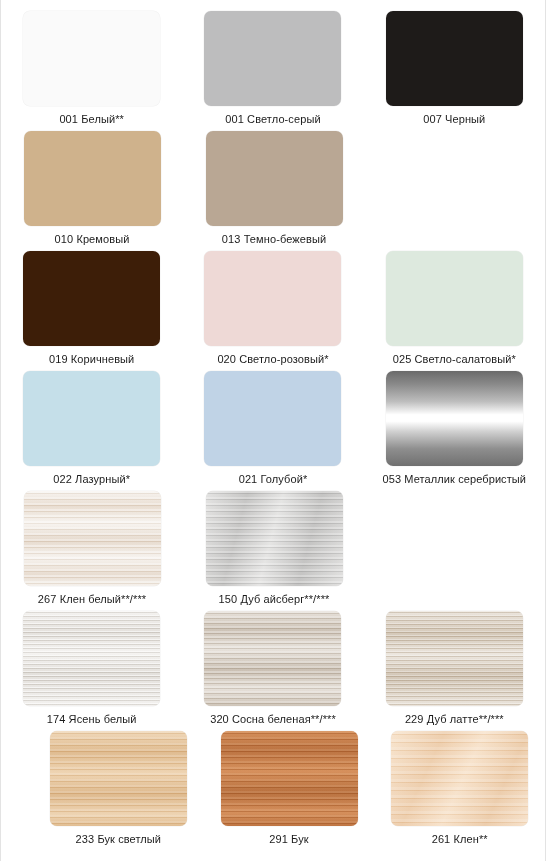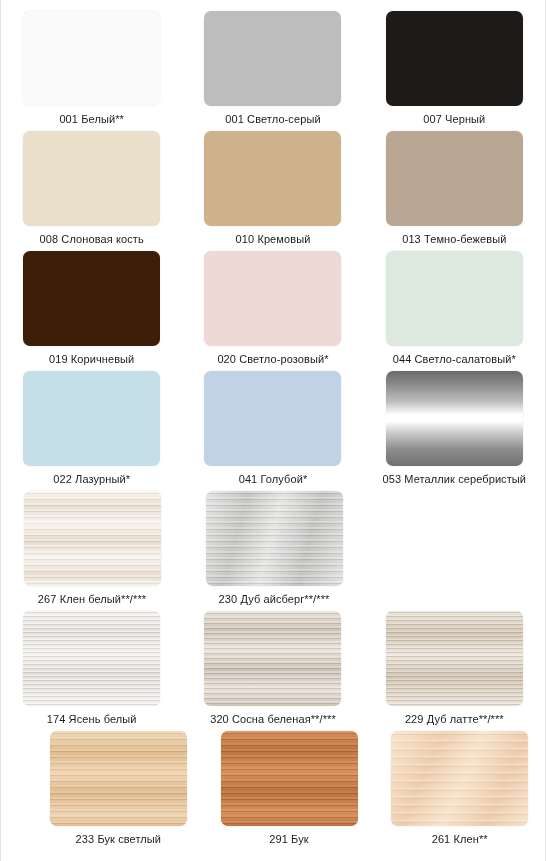--- a/index.html
+++ b/index.html
@@ -70,54 +70,50 @@
         <div class="chip" style="background:#bdbdbe;"></div>
         <div class="caption">001 Светло-серый</div>
       </div>
       <div class="swatch-cell">
         <div class="chip" style="background:#1e1b19;"></div>
         <div class="caption">007 Черный</div>
       </div>
     </div>
     <div class="swatch-row">
       <div class="swatch-cell">
-        <div class="chip" style="background:#e9dfca;"></div>
-        <div class="caption">008 Слоновая кость</div>
-      </div>
-      <div class="swatch-cell">
         <div class="chip" style="background:#cfb28c;"></div>
         <div class="caption">010 Кремовый</div>
       </div>
       <div class="swatch-cell">
         <div class="chip" style="background:#b9a794;"></div>
         <div class="caption">013 Темно-бежевый</div>
       </div>
     </div>
     <div class="swatch-row">
       <div class="swatch-cell">
         <div class="chip" style="background:#3d1e08;"></div>
         <div class="caption">019 Коричневый</div>
       </div>
       <div class="swatch-cell">
         <div class="chip" style="background:#eed9d6;"></div>
         <div class="caption">020 Светло-розовый*</div>
       </div>
       <div class="swatch-cell">
         <div class="chip" style="background:#dde9de;"></div>
-        <div class="caption">044 Светло-салатовый*</div>
+        <div class="caption">025 Светло-салатовый*</div>
       </div>
     </div>
     <div class="swatch-row">
       <div class="swatch-cell">
         <div class="chip" style="background:#c5dfe9;"></div>
         <div class="caption">022 Лазурный*</div>
       </div>
       <div class="swatch-cell">
         <div class="chip" style="background:#c0d3e6;"></div>
-        <div class="caption">041 Голубой*</div>
+        <div class="caption">021 Голубой*</div>
       </div>
       <div class="swatch-cell">
         <div class="chip" style="background:linear-gradient(to bottom,
       #6a6a6a 0%, #8a8a8a 14%, #bdbdbd 32%, #ffffff 46%, #ffffff 53%,
       #cfcfcf 64%, #8e8e8e 82%, #707070 100%);"></div>
         <div class="caption">053 Металлик серебристый</div>
       </div>
     </div>
     <div class="swatch-row">
       <div class="swatch-cell">
@@ -127,21 +123,21 @@
       linear-gradient(to bottom, rgba(255,255,255,.55) 0%, rgba(214,188,164,.34) 16%, rgba(255,255,255,.55) 34%, rgba(206,180,156,.38) 52%, rgba(255,255,255,.50) 70%, rgba(210,184,160,.34) 88%, rgba(255,255,255,.45) 100%);"></div>
         </div>
         <div class="caption">267 Клен белый**/***</div>
       </div>
       <div class="swatch-cell">
         <div class="chip" style="background:#c9c8c6;">
           <div class="grain" style="background-image:
       repeating-linear-gradient(to bottom, rgba(255,255,255,.40) 0 2px, rgba(150,150,150,.22) 2px 3px, rgba(255,255,255,.18) 3px 6px),
       linear-gradient(105deg, rgba(255,255,255,.40) 0%, rgba(150,150,150,.28) 26%, rgba(255,255,255,.42) 48%, rgba(145,145,145,.30) 72%, rgba(255,255,255,.35) 100%);"></div>
         </div>
-        <div class="caption">230 Дуб айсберг**/***</div>
+        <div class="caption">150 Дуб айсберг**/***</div>
       </div>
     </div>
     <div class="swatch-row">
       <div class="swatch-cell">
         <div class="chip" style="background:#e0dcd6;">
           <div class="grain" style="background-image:
       repeating-linear-gradient(to bottom, rgba(255,255,255,.70) 0 1px, rgba(176,170,162,.26) 1px 2px, rgba(255,255,255,.34) 2px 4px),
       linear-gradient(to bottom, rgba(255,255,255,.45) 0%, rgba(196,190,182,.30) 22%, rgba(255,255,255,.50) 44%, rgba(190,184,176,.32) 66%, rgba(255,255,255,.42) 100%);"></div>
         </div>
         <div class="caption">174 Ясень белый</div>

